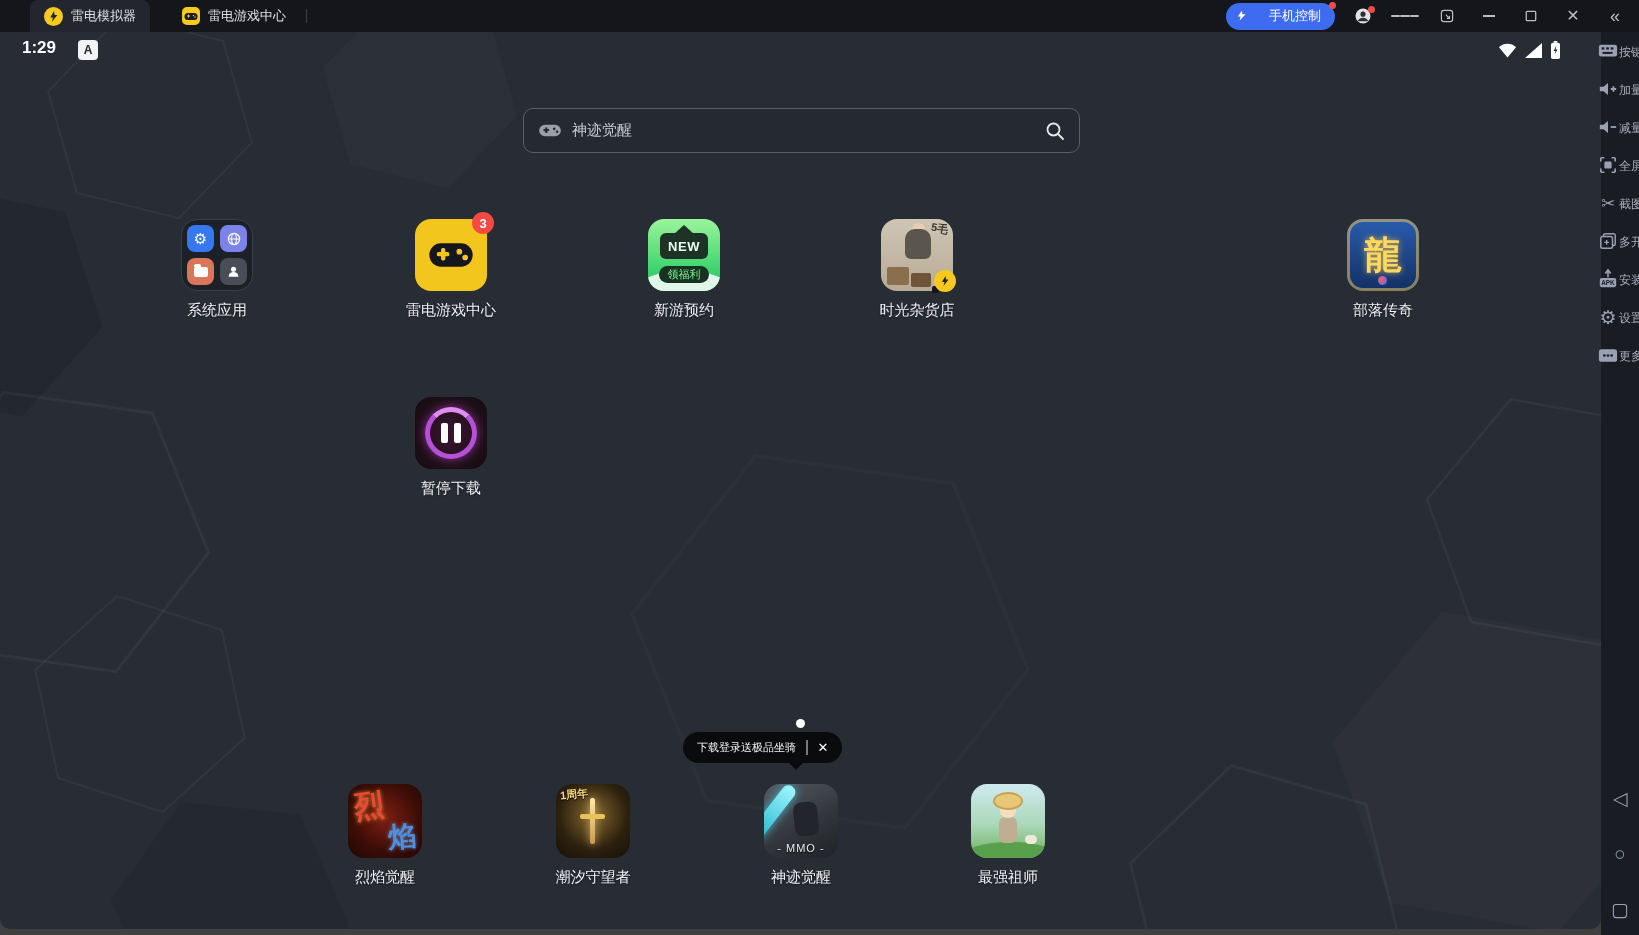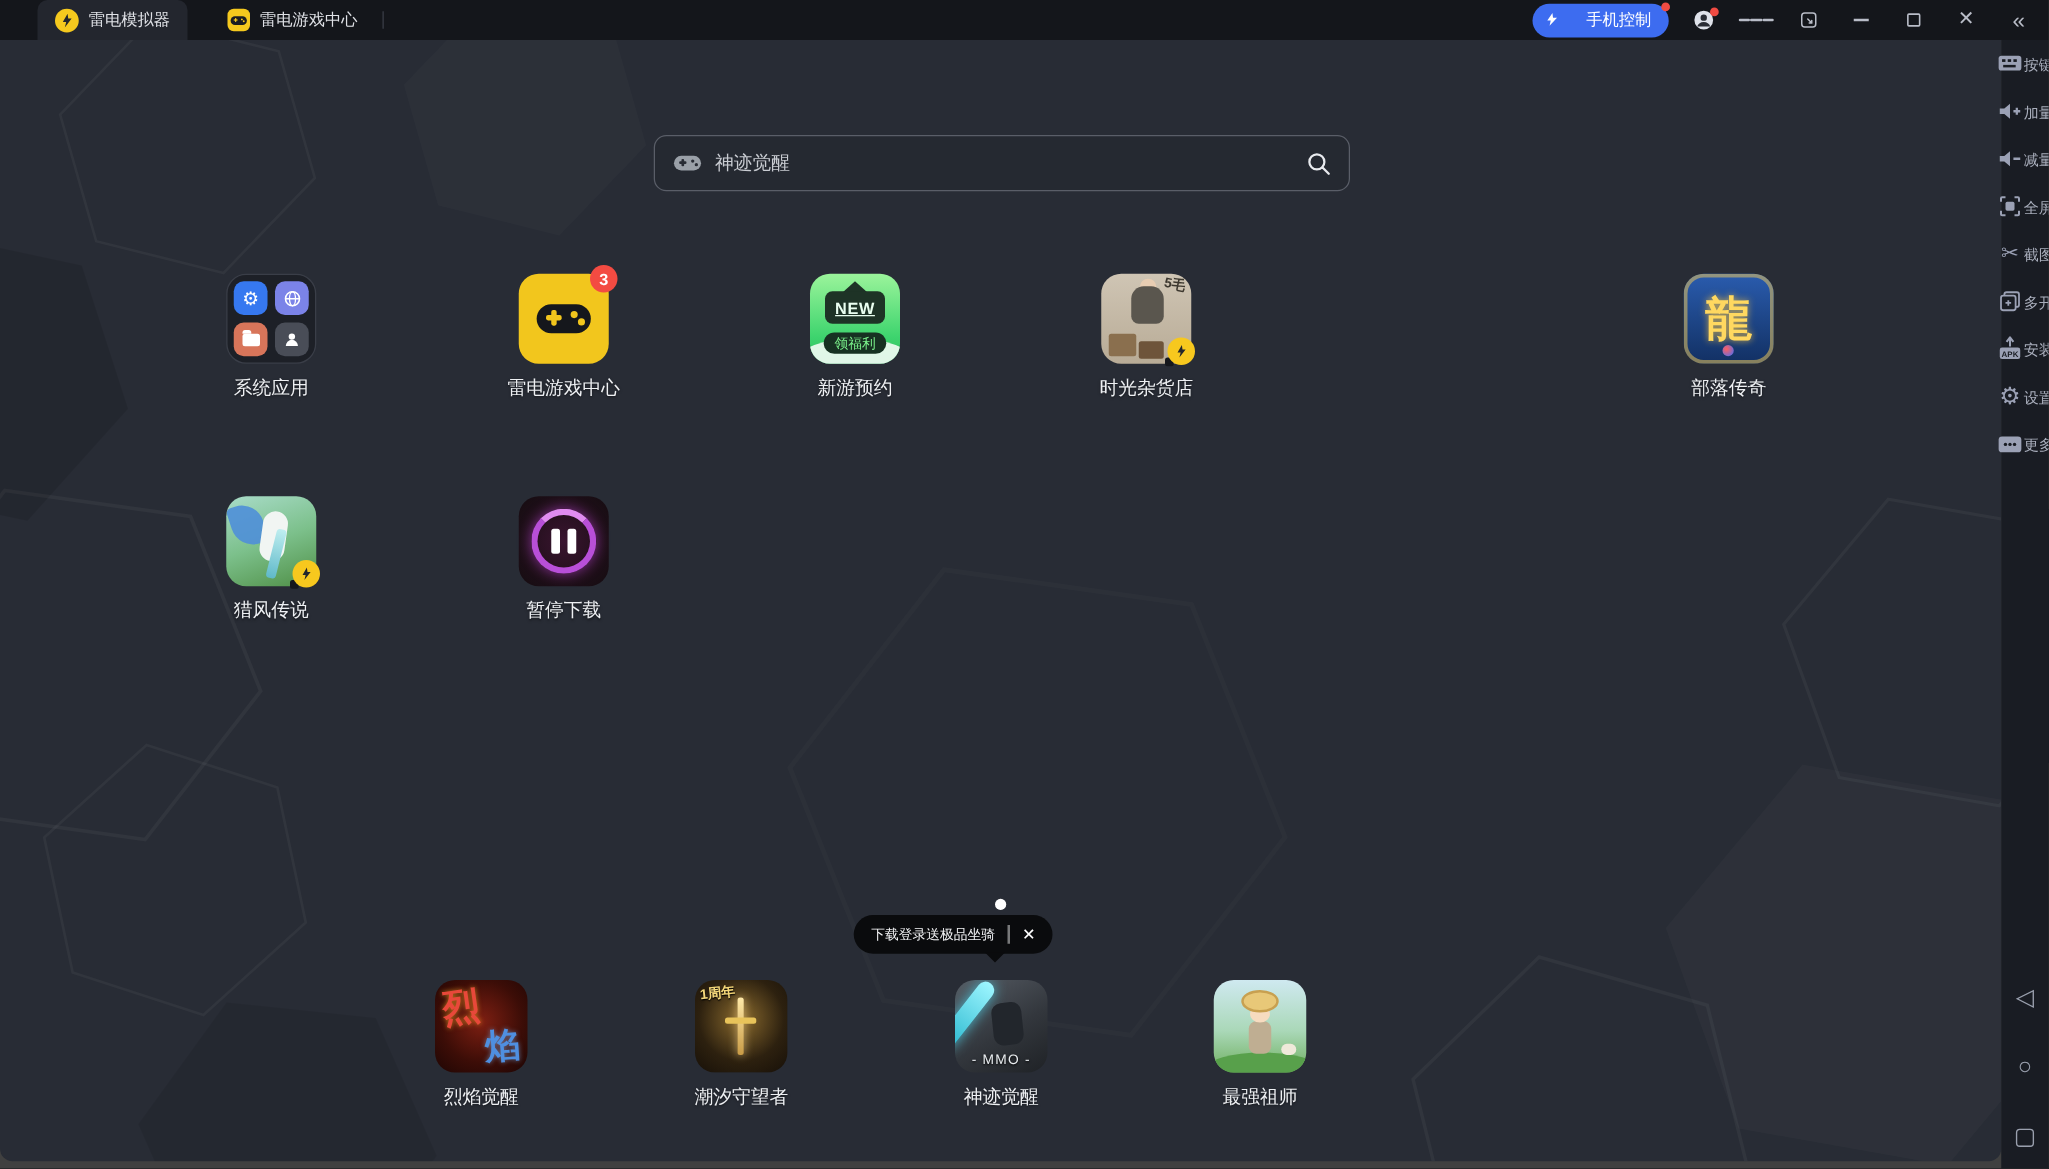--- a/index.html
+++ b/index.html
@@ -62,21 +62,21 @@
   .folder-shape{width:14px;height:10px;background:#fff;border-radius:2px;position:relative;}
   .folder-shape::before{content:"";position:absolute;top:-3px;left:0;width:7px;height:3px;background:#fff;border-radius:2px 2px 0 0;}
 
   
   .icon-gamecenter{background:#f2c61d;display:flex;align-items:center;justify-content:center;}
 
   
   .icon-newgame{background:linear-gradient(180deg,#9bf49b 0%,#3ed46e 70%,#2dbd60 100%);}
   .ng-wave{position:absolute;left:-10px;bottom:-14px;width:92px;height:34px;background:rgba(255,255,255,.85);border-radius:50%;}
   .ng-roof{position:absolute;left:26px;top:6px;width:0;height:0;border-left:10px solid transparent;border-right:10px solid transparent;border-bottom:9px solid #1e3326;}
-  .ng-sign{position:absolute;left:12px;top:14px;width:48px;height:26px;background:#1e3326;border-radius:6px;color:#eafff0;font-weight:bold;font-size:13px;display:flex;align-items:center;justify-content:center;letter-spacing:.5px;text-decoration:underline;}
+  .ng-sign{position:absolute;left:12px;top:14px;width:48px;height:26px;background:#1e3326;border-radius:6px;color:#eafff0;font-weight:bold;font-size:13px;display:flex;align-items:center;justify-content:center;letter-spacing:.5px;}
   .ng-band{position:absolute;left:11px;bottom:8px;width:50px;height:17px;background:#173122;border-radius:9px;color:#7af08a;font-size:11px;display:flex;align-items:center;justify-content:center;}
 
   
   .icon-grocery{background:linear-gradient(180deg,#cfc5b4 0%,#b8ab96 100%);}
   .gr-note{position:absolute;right:5px;top:4px;color:#3d382f;font-size:11px;font-weight:bold;transform:rotate(12deg);line-height:1.05;}
   .gr-figure{position:absolute;left:24px;top:10px;width:26px;height:30px;background:#5a564e;border-radius:10px 10px 6px 6px;}
   .gr-head{position:absolute;left:31px;top:4px;width:13px;height:12px;background:#e8cdb2;border-radius:50%;}
   .gr-box1{position:absolute;left:6px;bottom:6px;width:22px;height:18px;background:#8a6f4e;border-radius:2px;}
   .gr-box2{position:absolute;left:30px;bottom:4px;width:20px;height:14px;background:#6e543a;border-radius:2px;}
 
@@ -216,20 +216,37 @@
         <polygon points="100,0 50,87 -50,87 -100,0 -50,-87 50,-87" transform="translate(830,610) scale(2.0) rotate(8)" stroke="rgba(255,255,255,0.02)"></polygon>
       </g>
       <g stroke="none">
         <polygon points="100,0 50,87 -50,87 -100,0 -50,-87 50,-87" transform="translate(-15,270) scale(1.2) rotate(12)" fill="rgba(0,0,0,0.10)"></polygon>
         <polygon points="100,0 50,87 -50,87 -100,0 -50,-87 50,-87" transform="translate(420,60) scale(1.0) rotate(14)" fill="rgba(255,255,255,0.02)"></polygon>
         <polygon points="100,0 50,87 -50,87 -100,0 -50,-87 50,-87" transform="translate(1500,740) scale(1.7) rotate(10)" fill="rgba(255,255,255,0.025)"></polygon>
         <polygon points="100,0 50,87 -50,87 -100,0 -50,-87 50,-87" transform="translate(230,880) scale(1.2) rotate(6)" fill="rgba(0,0,0,0.08)"></polygon>
       </g>
     </svg>
 
+    <div id="statusbar">
+      <span id="clock">1:29</span>
+      <span id="ime">A</span>
+      <div id="status-right">
+        <svg width="19" height="16" viewBox="0 0 20 16">
+            <path d="M1 5 A13 13 0 0 1 19 5 L10 16 z" fill="#fff"></path>
+          </svg>
+        <svg width="17" height="15" viewBox="0 0 16 14">
+            <polygon points="16,0 16,14 0,14" fill="#fff"></polygon>
+          </svg>
+        <svg width="11" height="18" viewBox="0 0 12 20">
+            <rect x="4" y="0" width="4" height="2" fill="#fff"></rect>
+            <rect x="1" y="2" width="10" height="18" rx="2" fill="#fff"></rect>
+            <path d="M6.8 5 L4 11 h2 l-1 4 L8.2 9.5 h-2 z" fill="#23262c"></path>
+          </svg>
+      </div>
+    </div>
 
     <div id="searchbar">
       <svg width="24" height="15" viewBox="0 0 28 18">
           <rect x="1" y="2" width="26" height="14" rx="7" fill="#9aa0a8"></rect>
           <rect x="6" y="7.2" width="7" height="2.6" rx="1" fill="#282c35"></rect>
           <rect x="8.2" y="5" width="2.6" height="7" rx="1" fill="#282c35"></rect>
           <circle cx="19" cy="7" r="1.6" fill="#282c35"></circle>
           <circle cx="22.5" cy="10.5" r="1.6" fill="#282c35"></circle>
         </svg>
       <span id="search-query">神迹觉醒</span>
@@ -313,38 +330,20 @@
 
 
     <div class="app-cell" style="left:1303px;top:187px;">
       <div class="appicon icon-tribal">
         <span class="tr-char">龍</span>
         <span class="tr-orb"></span>
       </div>
       <div class="app-label">部落传奇</div>
     </div>
 
-    <div class="app-cell" style="left:137px;top:365px;">
-      <div class="appicon">
-        <div class="clip icon-wind">
-          <div class="hw-wing"></div>
-          <div class="hw-girl"></div>
-          <div class="hw-sword"></div>
-        </div>
-        <span class="ldbadge">
-            <span class="notch"></span>
-            <span class="circ">
-              <svg width="12" height="12" viewBox="0 0 24 24">
-                <path d="M13 2 L6 14 h5 l-2 8 L19 9 h-5 z" fill="#23262c"></path>
-              </svg>
-            </span>
-          </span>
-      </div>
-      <div class="app-label">猎风传说</div>
-    </div>
 
     <div class="app-cell" style="left:371px;top:365px;">
       <div class="appicon icon-paused">
         <div class="pd-ring">
           <span class="pd-bar"></span>
           <span class="pd-bar"></span>
         </div>
       </div>
       <div class="app-label">暂停下载</div>
     </div>

